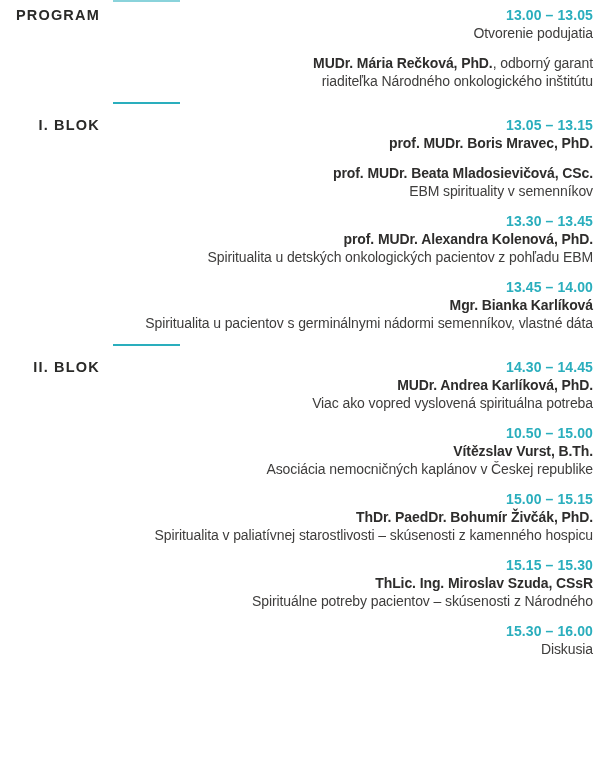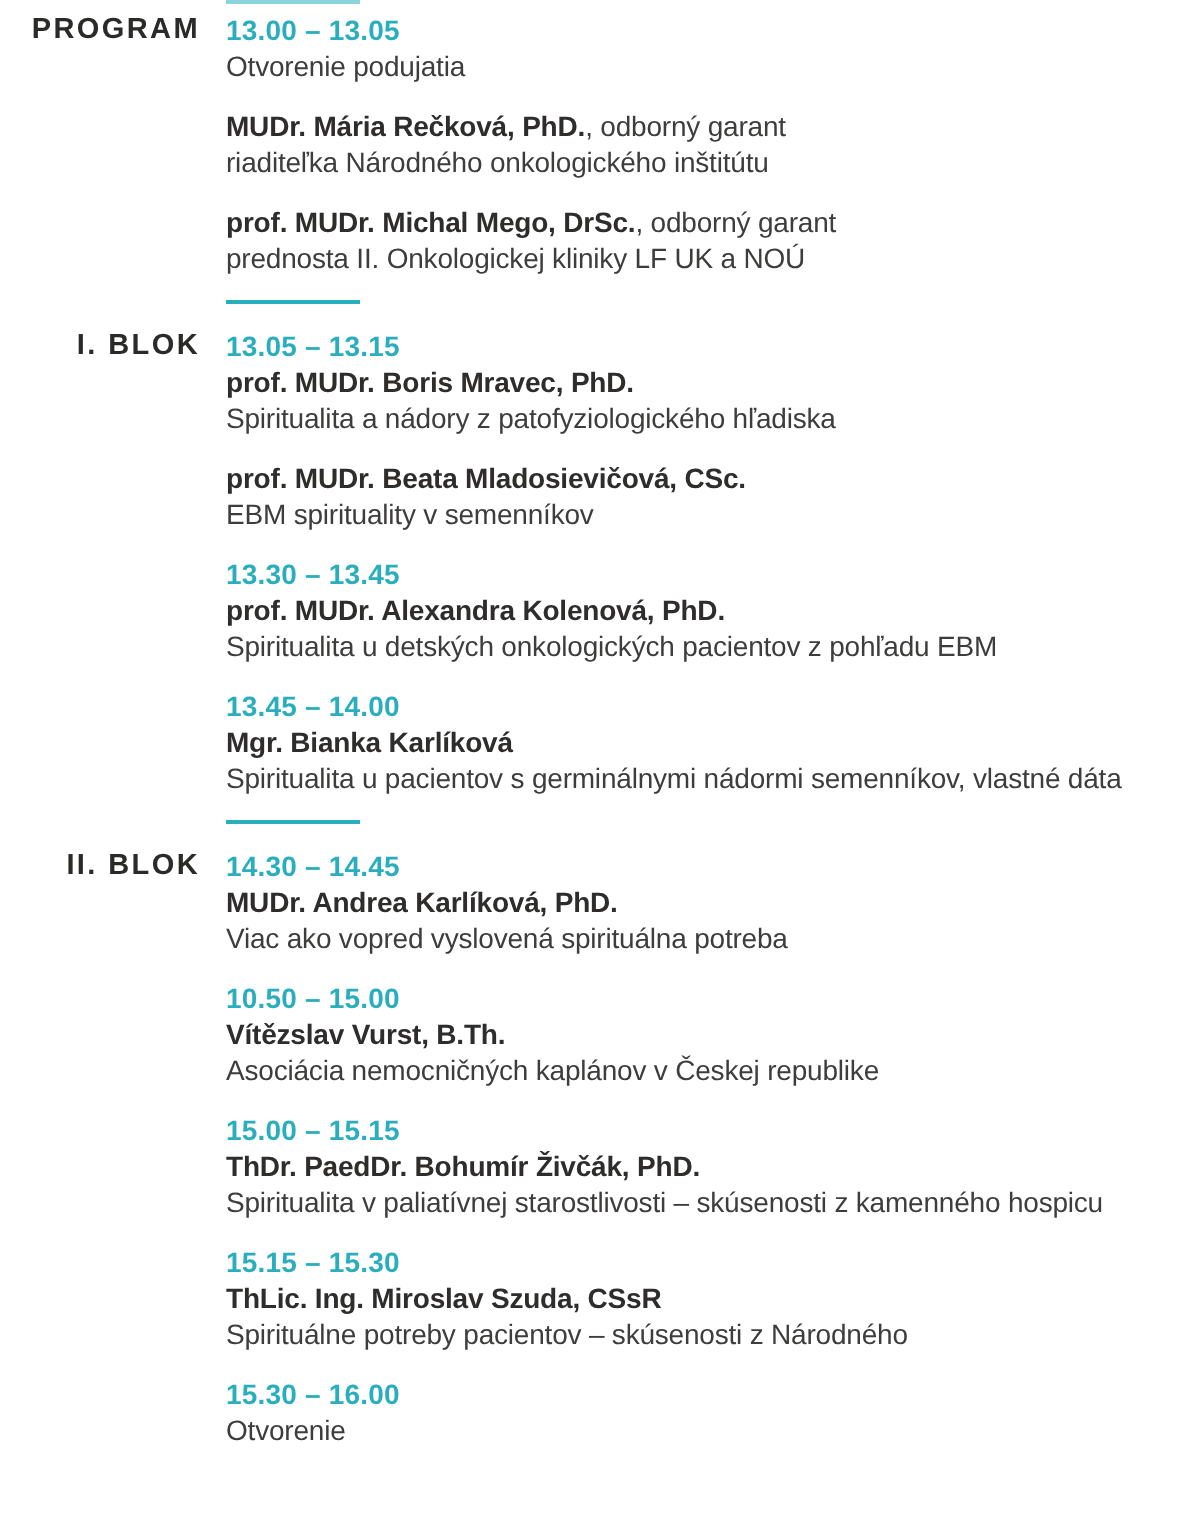--- a/index.html
+++ b/index.html
@@ -22,21 +22,21 @@
     position:absolute;top:0;left:113px;width:67px;height:2px;
     background:var(--accent);opacity:.55;
   }
   .block{display:flex;align-items:flex-start;}
   .label{
     width:100px;flex:0 0 100px;text-align:right;
     font-weight:bold;font-size:14.5px;letter-spacing:1.2px;
     color:var(--label);line-height:18px;
   }
   .content{flex:1 1 auto;margin-left:13px;max-width:480px;}
-  .entry{margin-bottom:12px;}
+  .entry{margin-bottom:12px;text-align:right;}
   .entry:last-of-type{margin-bottom:0;}
   .time{
     color:var(--accent);font-weight:bold;line-height:18px;
     font-size:14px;letter-spacing:0.1px;
   }
   .line{line-height:18px;color:var(--body);}
   .line .b{font-weight:bold;color:var(--name);}
   .divider{
     width:67px;height:2px;background:var(--accent);
     margin:7px 0 12px 0;
@@ -51,34 +51,29 @@
       <div class="label">PROGRAM</div>
       <div class="content">
         <div class="entry">
           <div class="time">13.00 – 13.05</div>
           <div class="line"><span>Otvorenie podujatia</span></div>
         </div>
         <div class="entry">
           <div class="line"><span class="b">MUDr. Mária Rečková, PhD.</span><span>, odborný garant</span></div>
           <div class="line"><span>riaditeľka Národného onkologického inštitútu</span></div>
         </div>
-        <div class="entry">
-          <div class="line"><span class="b">prof. MUDr. Michal Mego, DrSc.</span><span>, odborný garant</span></div>
-          <div class="line"><span>prednosta II. Onkologickej kliniky LF UK a NOÚ</span></div>
-        </div>
         <div class="divider"></div>
       </div>
     </section>
     <section class="block">
       <div class="label">I. BLOK</div>
       <div class="content">
         <div class="entry">
           <div class="time">13.05 – 13.15</div>
           <div class="line"><span class="b">prof. MUDr. Boris Mravec, PhD.</span></div>
-          <div class="line"><span>Spiritualita a nádory z patofyziologického hľadiska</span></div>
         </div>
         <div class="entry">
           <div class="line"><span class="b">prof. MUDr. Beata Mladosievičová, CSc.</span></div>
           <div class="line"><span>EBM spirituality v semenníkov</span></div>
         </div>
         <div class="entry">
           <div class="time">13.30 – 13.45</div>
           <div class="line"><span class="b">prof. MUDr. Alexandra Kolenová, PhD.</span></div>
           <div class="line"><span>Spiritualita u detských onkologických pacientov z pohľadu EBM</span></div>
         </div>
@@ -108,17 +103,17 @@
           <div class="line"><span class="b">ThDr. PaedDr. Bohumír Živčák, PhD.</span></div>
           <div class="line"><span>Spiritualita v paliatívnej starostlivosti – skúsenosti z kamenného hospicu</span></div>
         </div>
         <div class="entry">
           <div class="time">15.15 – 15.30</div>
           <div class="line"><span class="b">ThLic. Ing. Miroslav Szuda, CSsR</span></div>
           <div class="line"><span>Spirituálne potreby pacientov – skúsenosti z Národného</span></div>
         </div>
         <div class="entry">
           <div class="time">15.30 – 16.00</div>
-          <div class="line"><span>Otvorenie</span></div>
+          <div class="line"><span>Diskusia</span></div>
         </div>
       </div>
     </section>
   </main>
 
 </body></html>

